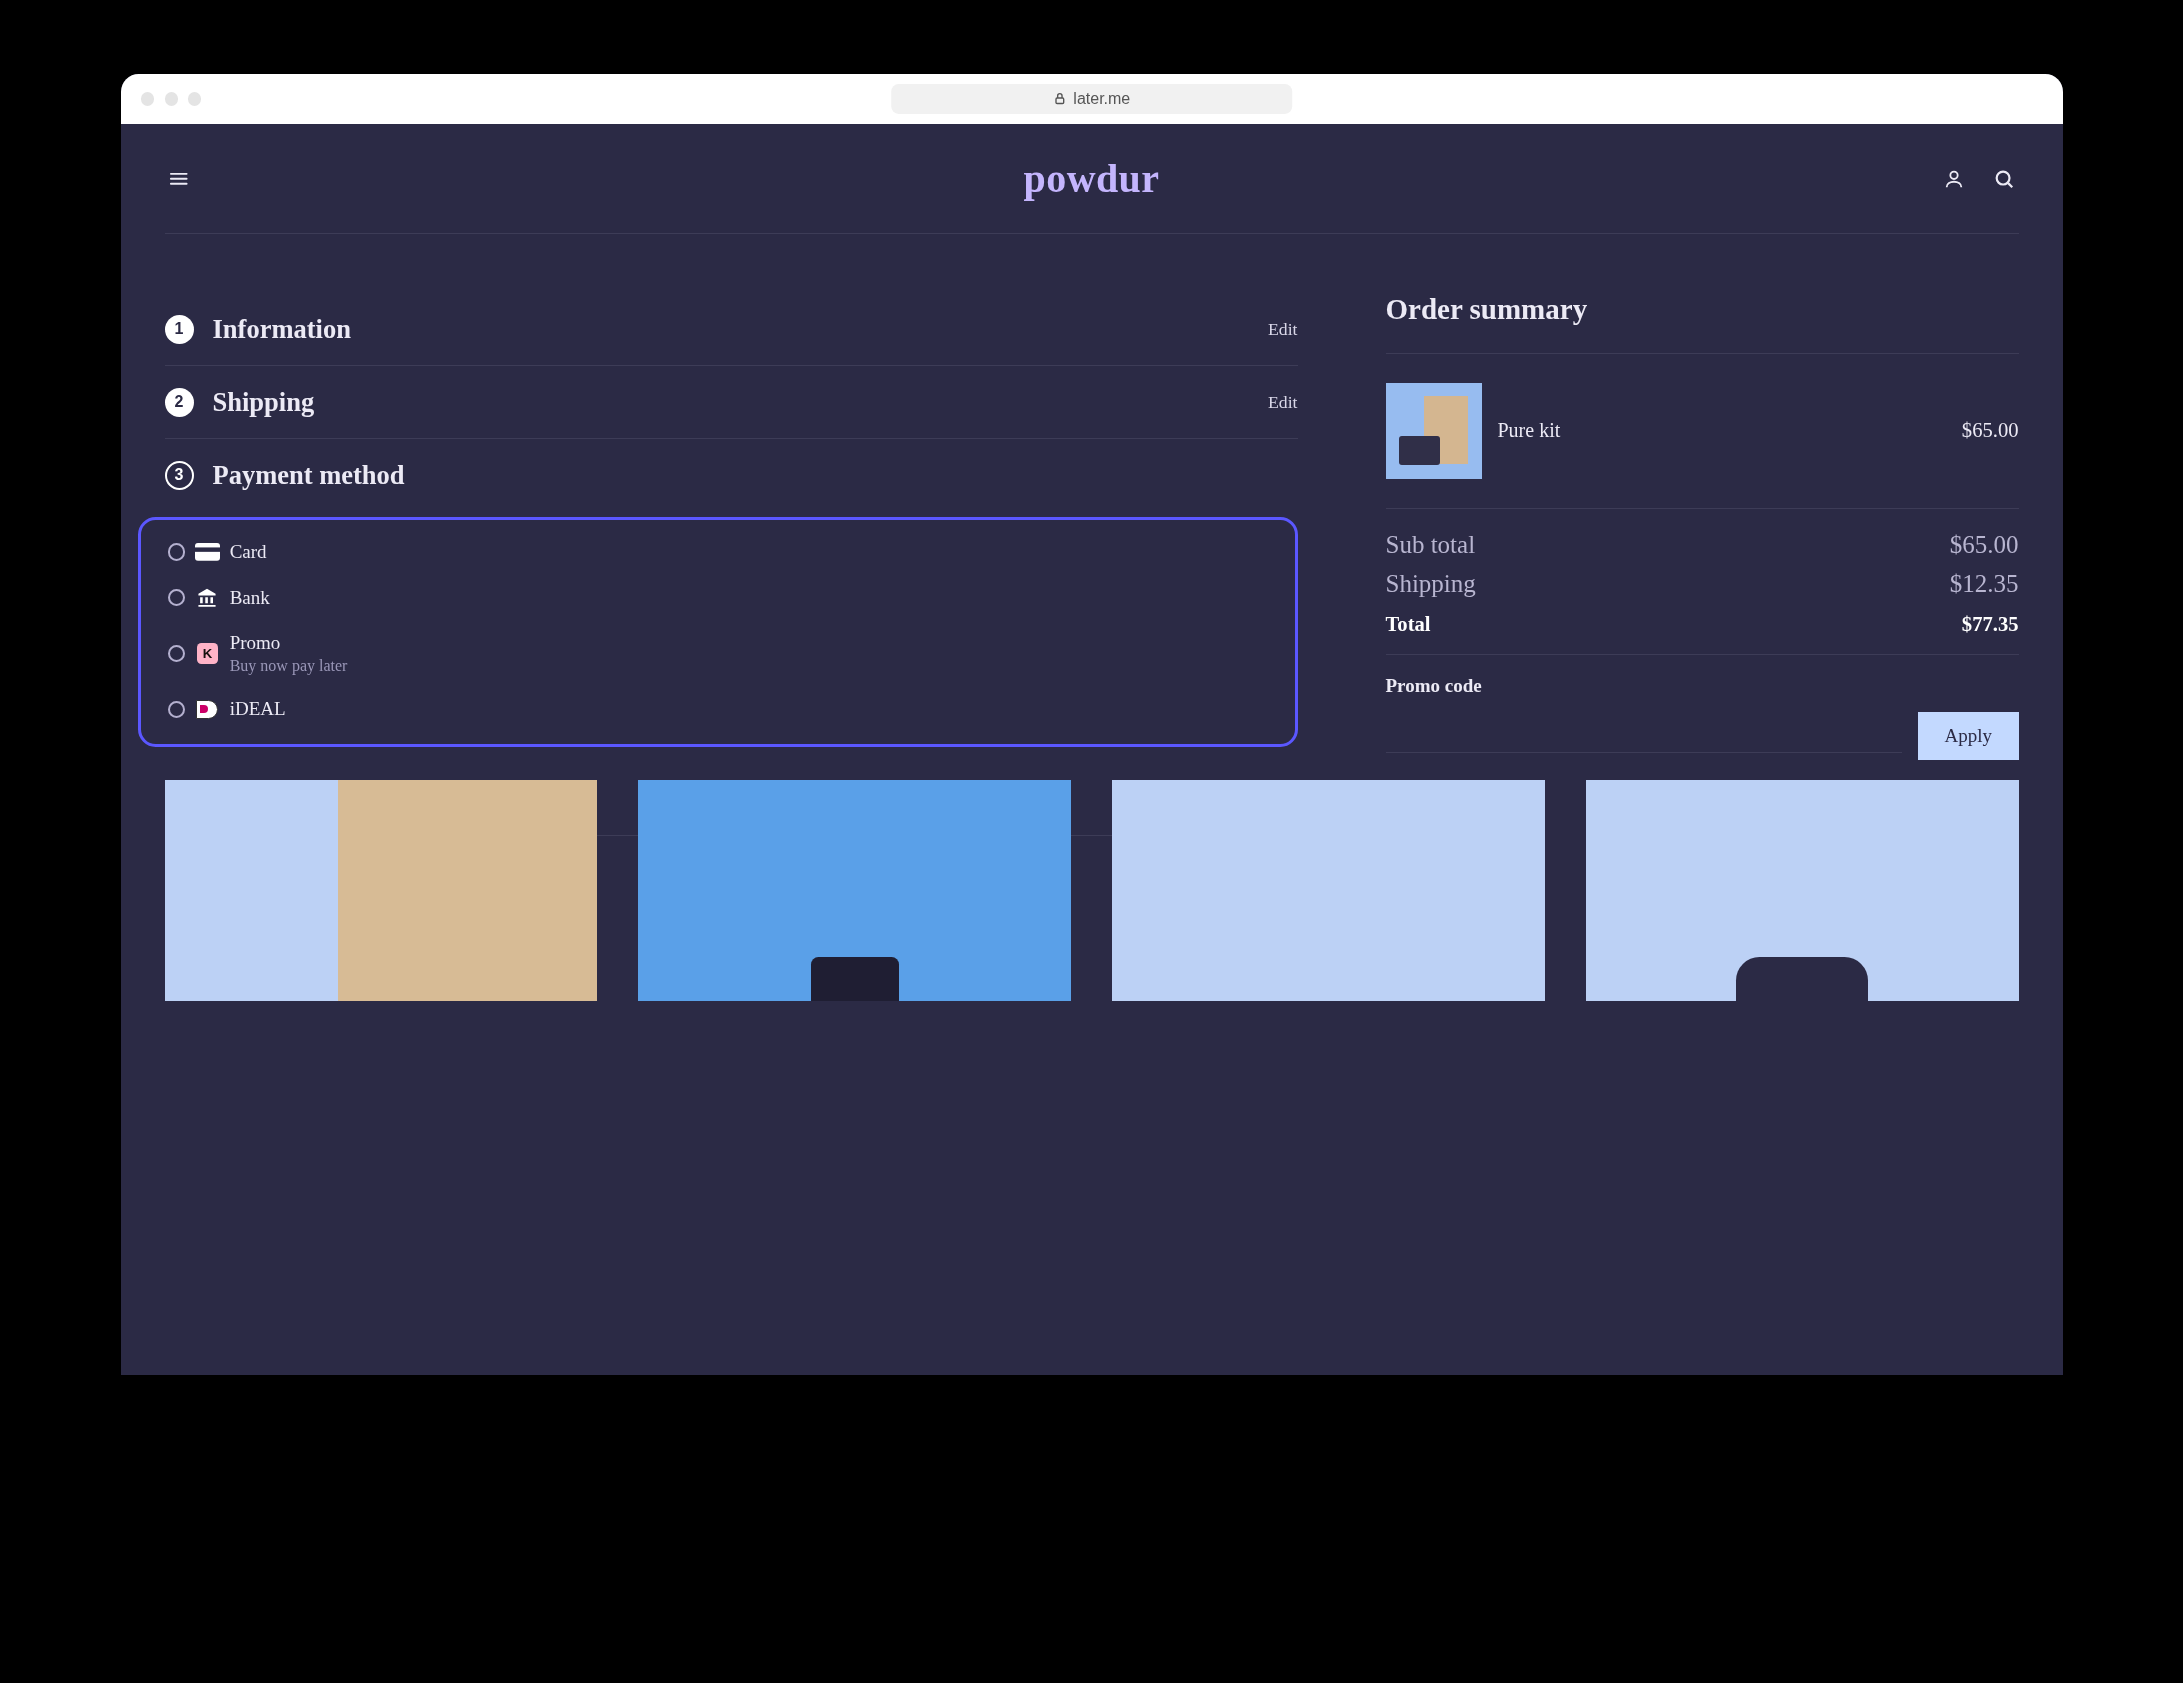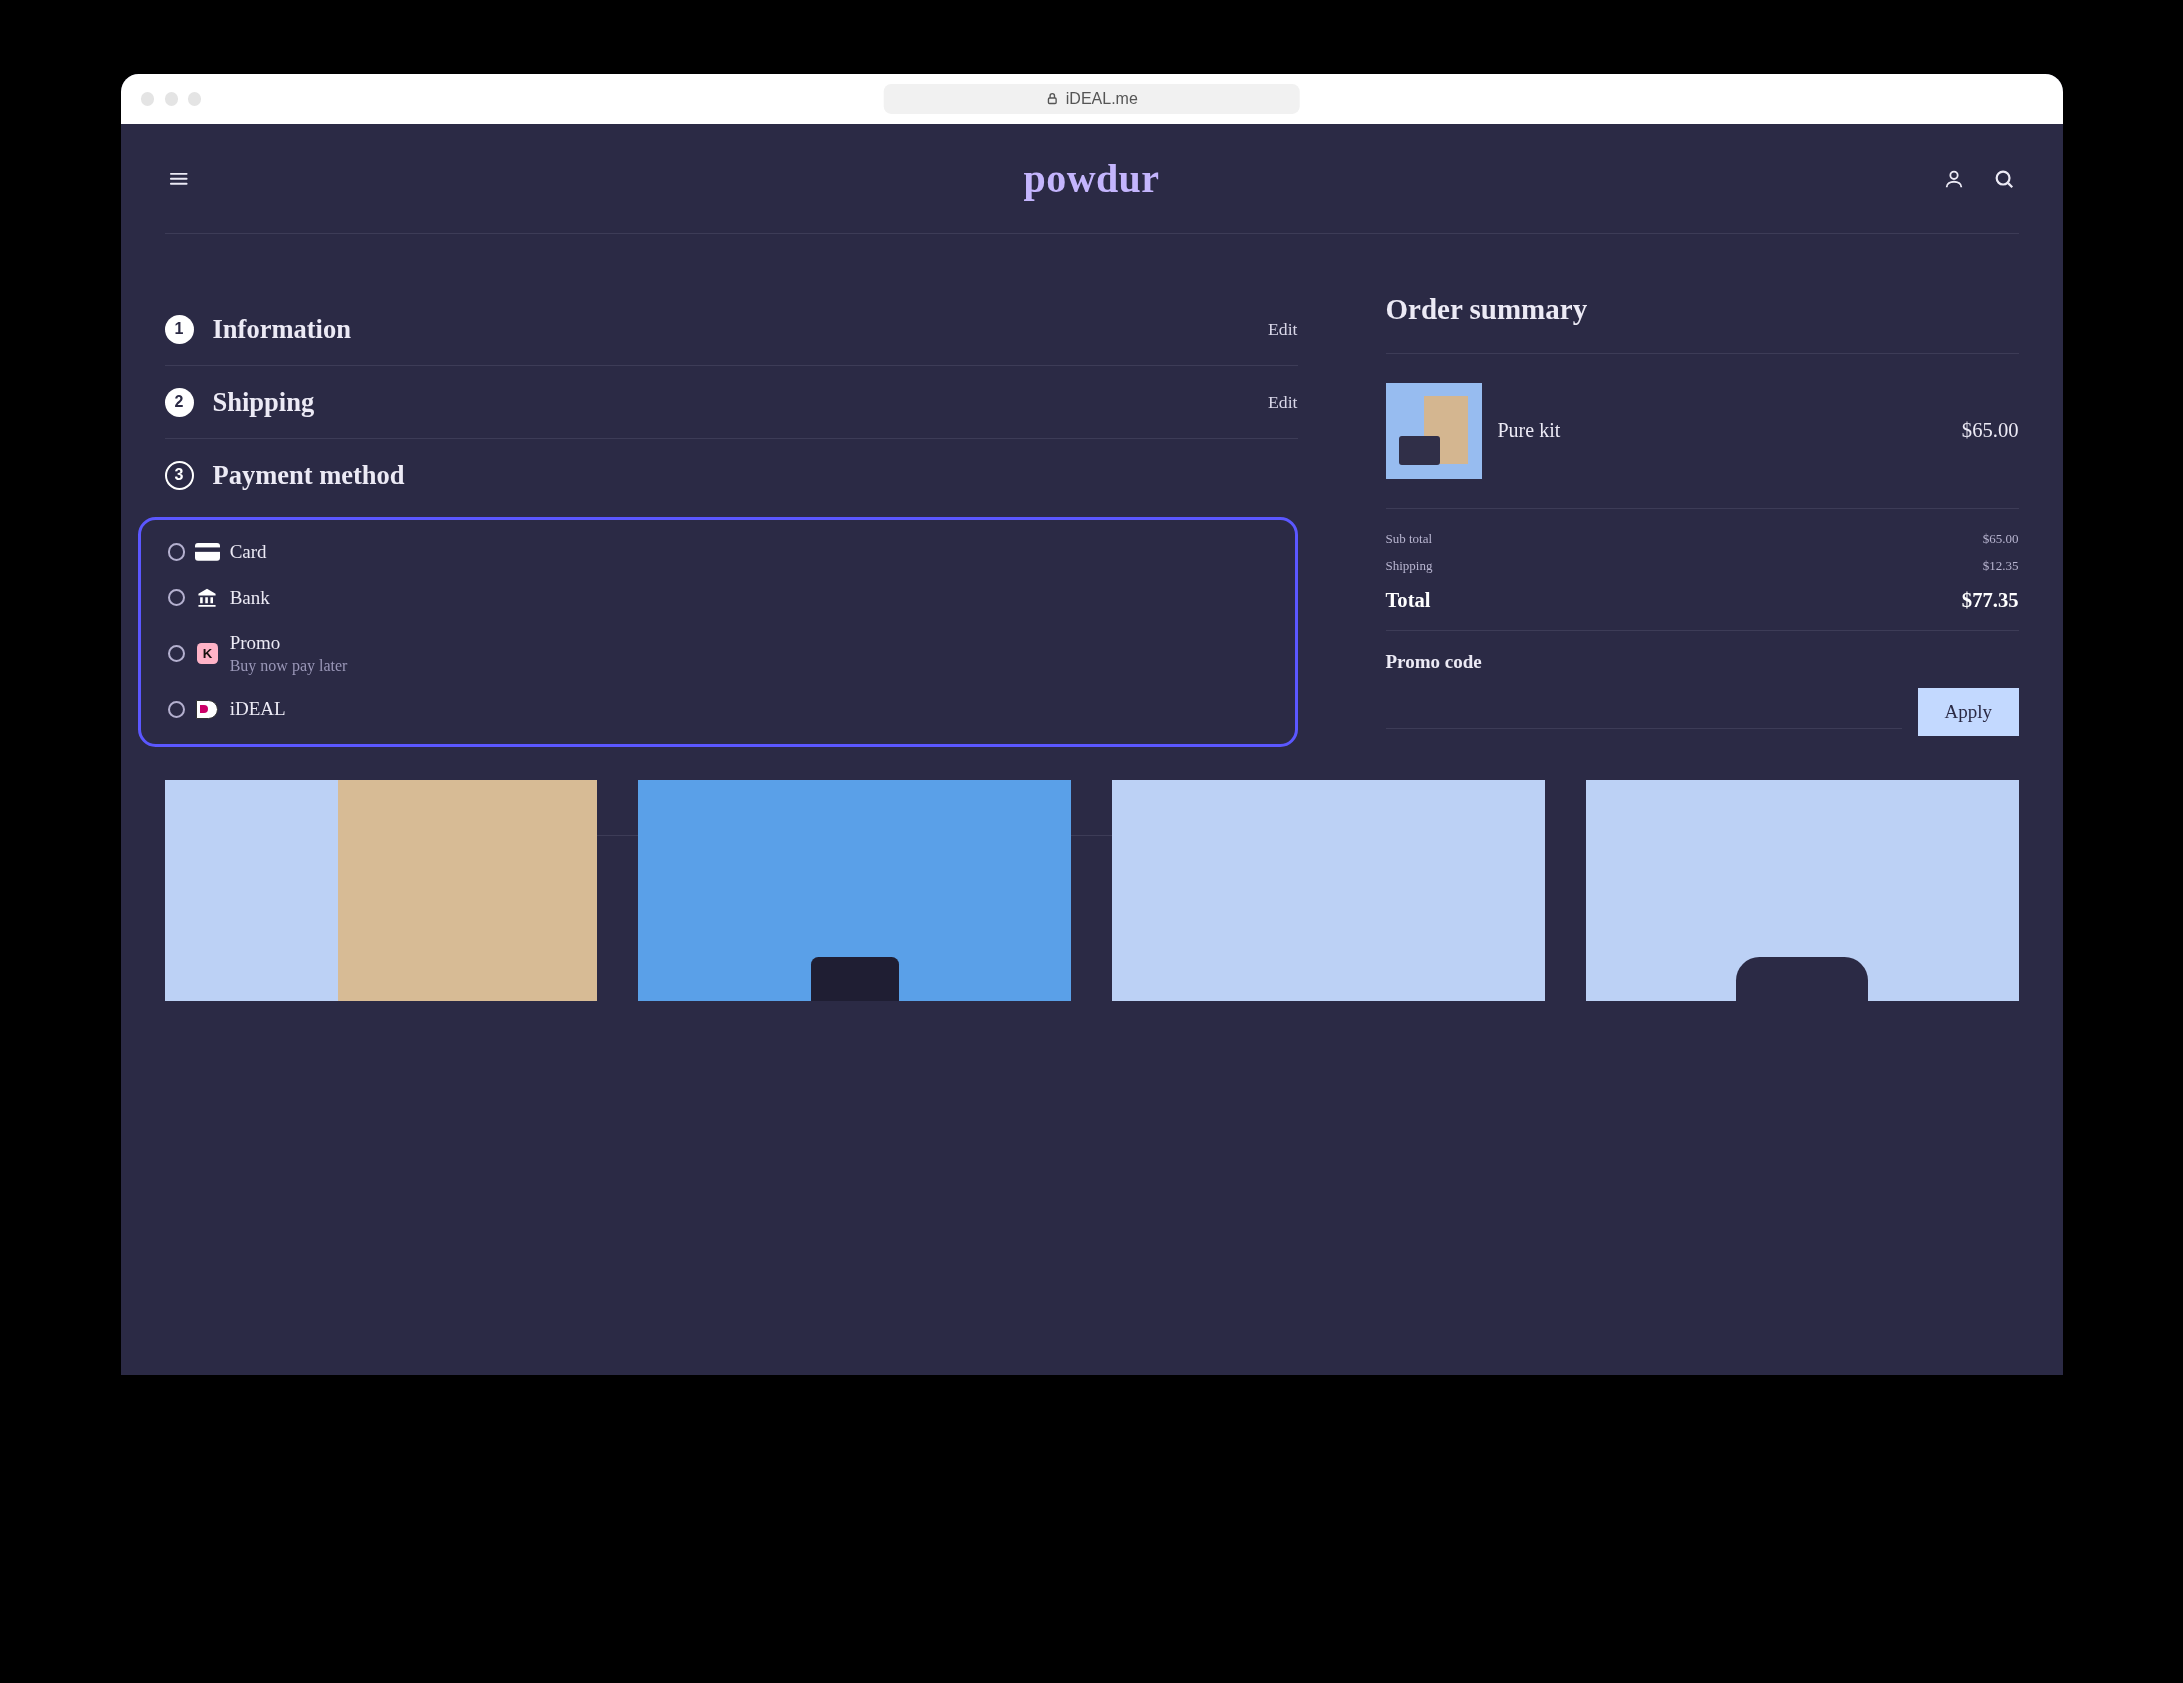--- a/index.html
+++ b/index.html
@@ -130,21 +130,21 @@
   .prev-grid { display:grid; grid-template-columns: repeat(4,1fr); gap: 41px; }
   .prev-card { background:#bcd1f5; height: 221px; overflow:hidden; position:relative; }
   .summary { font-family: Georgia, serif; }
   .sum-title { font-size: 29px; font-weight:700; margin-bottom: 26.5px; }
   .hr { border-top:0.7px solid #3d3c57; }
   .cart-item { display:flex; align-items:center; gap: 16px; padding: 29px 0; }
   .thumb { width: 96px; height: 96px; background:#97bcf0; position:relative; }
   .cart-name { font-size: 20px; flex:1; }
   .cart-price { font-size: 20.6px; }
   .sum-rows { padding: 22px 0 17.7px; display:flex; flex-direction:column; gap: 11.8px; }
-  .sum-row { display:flex; justify-content:space-between; font-size: 13px; color:#b8b5d0; }
+  .sum-row { display:flex; justify-content:space-between; font-size: 25px; color:#b8b5d0; }
   .sum-row.total { color:#fff; font-weight:700; font-size: 20.6px; margin-top: 2.9px; }
   .promo-label { font-size: 19px; font-weight:600; margin: 20.6px 0 14.7px; }
   .promo-row { display:flex; gap: 16px; }
   .promo-input { flex:1; background:transparent; border:none; border-bottom:0.7px solid #3d3c57; height:41px; color:#fff; font-size:16px; }
   .apply { background:#c3d9ff; color:#2b2a45; font-family:Georgia,serif; font-size:19px; padding: 13.2px 26.5px; cursor:pointer; }
   .topbar-inner { position: relative; display:flex; align-items:center; justify-content:space-between; width:100%; }
   
   .thumb .box { position:absolute; right:13.2px; top:13.2px; width:44px; height:68px; background:#d4b690; }
   .thumb .jar { position:absolute; left:13.2px; bottom:13.2px; width:41px; height:29px; background:#302f48; border-radius:2.9px; }
   .prev-card.box::after { content:""; position:absolute; right:0; bottom:0; width:60%; height:100%; background:#d7bb95; }
@@ -160,21 +160,21 @@
     <div class="traffic">
       <div class="dot"></div>
       <div class="dot"></div>
       <div class="dot"></div>
     </div>
     <div class="addr">
       <svg width="13.2" height="13.2" viewBox="0 0 24 24" fill="none" stroke="#555" stroke-width="2.5">
           <rect x="5" y="11" width="14" height="10" rx="2"></rect>
           <path d="M8 11V7a4 4 0 0 1 8 0v4"></path>
         </svg>
-      <span>iDEAL.me</span>
+      <span>later.me</span>
     </div>
   </div>
 
   <div class="app">
     <div class="topbar">
       <div class="topbar-inner">
         <div class="icon-btn">
           <svg width="23.5" height="23.5" viewBox="0 0 24 24" stroke="#eceaf5" stroke-width="2" stroke-linecap="round">
               <line x1="4" y1="7" x2="20" y2="7"></line>
               <line x1="4" y1="12" x2="20" y2="12"></line>

